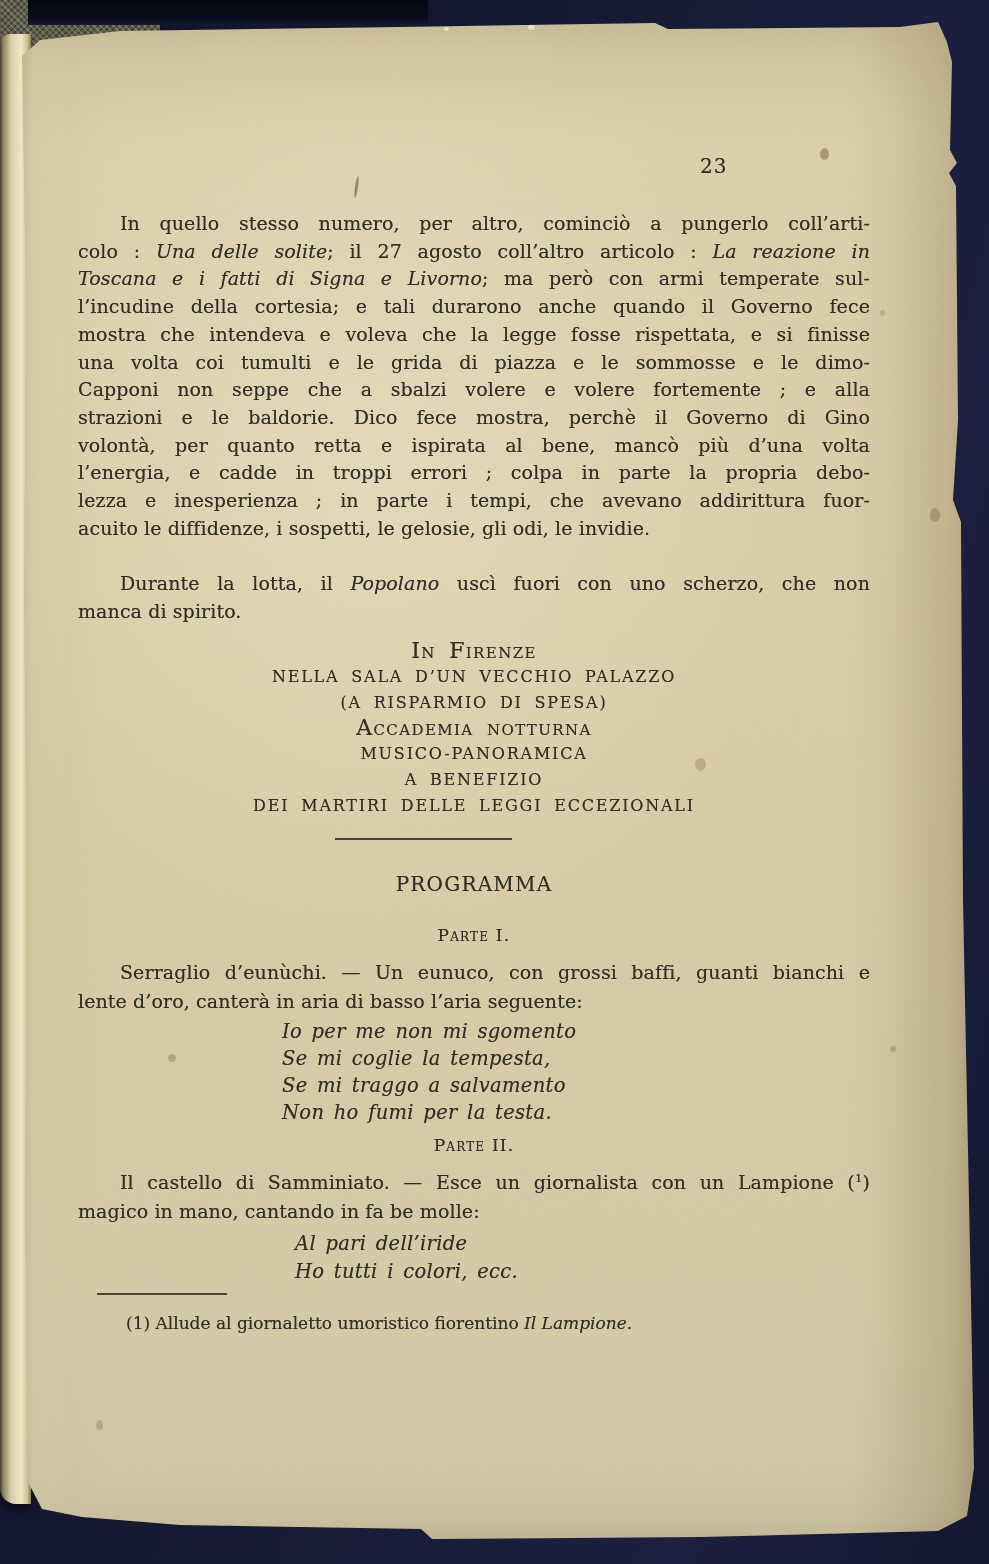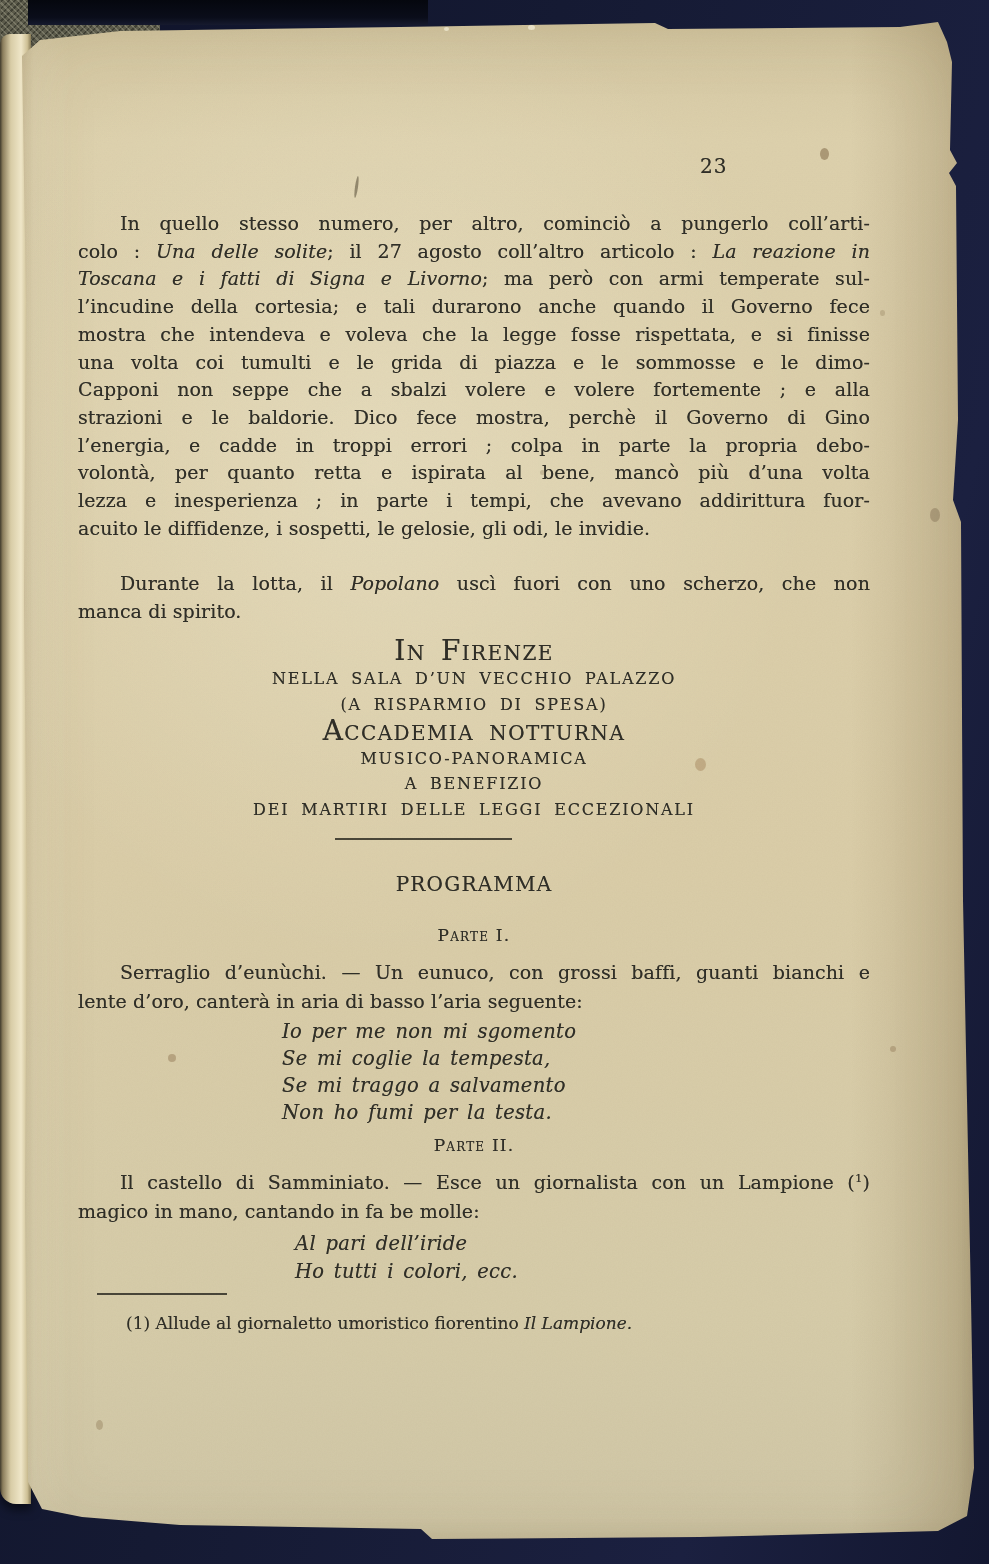--- a/index.html
+++ b/index.html
@@ -44,21 +44,21 @@
   .chip{position:absolute;background:#e9e2c8;border-radius:50%;}
   .block{position:absolute;color:var(--ink,#2f2e27);text-shadow:0 0 .5px rgba(47,46,39,.55);}
   .body{font-size:19px;line-height:27.7px;letter-spacing:.1px;}
   .tl{min-height:1em;}
   .j{text-align:justify;text-align-last:justify;}
   .ind{text-indent:42px;}
   .it{font-style:italic;}
   sup{font-size:.62em;vertical-align:super;line-height:0;}
   .center .tl{text-align:center;}
   .announce{font-size:16px;line-height:25.8px;letter-spacing:1.8px;word-spacing:5px;}
-  .announce .lg{font-variant:small-caps;font-size:28px;letter-spacing:1.4px;}
+  .announce .lg{font-variant:small-caps;font-size:22px;letter-spacing:1.4px;}
   .heading{font-size:20px;letter-spacing:1.2px;text-align:center;}
   .parte{font-variant:small-caps;font-size:17px;letter-spacing:1.2px;text-align:center;}
   .poem{font-size:19.5px;line-height:26.9px;}
   .poem .tl{font-style:italic;letter-spacing:.3px;word-spacing:3px;}
   .rule{position:absolute;height:1.6px;background:rgba(52,50,40,.88);}
   .pageno{font-size:20px;letter-spacing:1px;}
   .footnote{font-size:17px;line-height:24px;}
   .footnote .ind{text-indent:48px;}
   .fox{position:absolute;border-radius:50%;pointer-events:none;}
   .grain{position:absolute;left:0;top:0;pointer-events:none;opacity:.5;mix-blend-mode:multiply;}
@@ -79,22 +79,22 @@
 
     <div class="block body" style="left:78px;top:210px;width:792px;">
         <div class="tl j ind"><span>In quello stesso numero, per altro, cominciò a pungerlo coll’arti-</span></div>
         <div class="tl j"><span>colo : </span><span class="it">Una delle solite</span><span>; il 27 agosto coll’altro articolo : </span><span class="it">La reazione in</span></div>
         <div class="tl j"><span class="it">Toscana e i fatti di Signa e Livorno</span><span>; ma però con armi temperate sul-</span></div>
         <div class="tl j"><span>l’incudine della cortesia; e tali durarono anche quando il Governo fece</span></div>
         <div class="tl j"><span>mostra che intendeva e voleva che la legge fosse rispettata, e si finisse</span></div>
         <div class="tl j"><span>una volta coi tumulti e le grida di piazza e le sommosse e le dimo-</span></div>
         <div class="tl j"><span>Capponi non seppe che a sbalzi volere e volere fortemente ; e alla</span></div>
         <div class="tl j"><span>strazioni e le baldorie. Dico fece mostra, perchè il Governo di Gino</span></div>
+        <div class="tl j"><span>volontà, per quanto retta e ispirata al bene, mancò più d’una volta</span></div>
         <div class="tl j"><span>l’energia, e cadde in troppi errori ; colpa in parte la propria debo-</span></div>
-        <div class="tl j"><span>volontà, per quanto retta e ispirata al bene, mancò più d’una volta</span></div>
         <div class="tl j"><span>lezza e inesperienza ; in parte i tempi, che avevano addirittura fuor-</span></div>
         <div class="tl"><span>acuito le diffidenze, i sospetti, le gelosie, gli odi, le invidie.</span></div>
       </div>
 
     <div class="block body" style="left:78px;top:570px;width:792px;">
         <div class="tl j ind"><span>Durante la lotta, il </span><span class="it">Popolano</span><span> uscì fuori con uno scherzo, che non</span></div>
         <div class="tl"><span>manca di spirito.</span></div>
       </div>
 
     <div class="block announce center" style="left:88px;top:638px;width:772px;">

